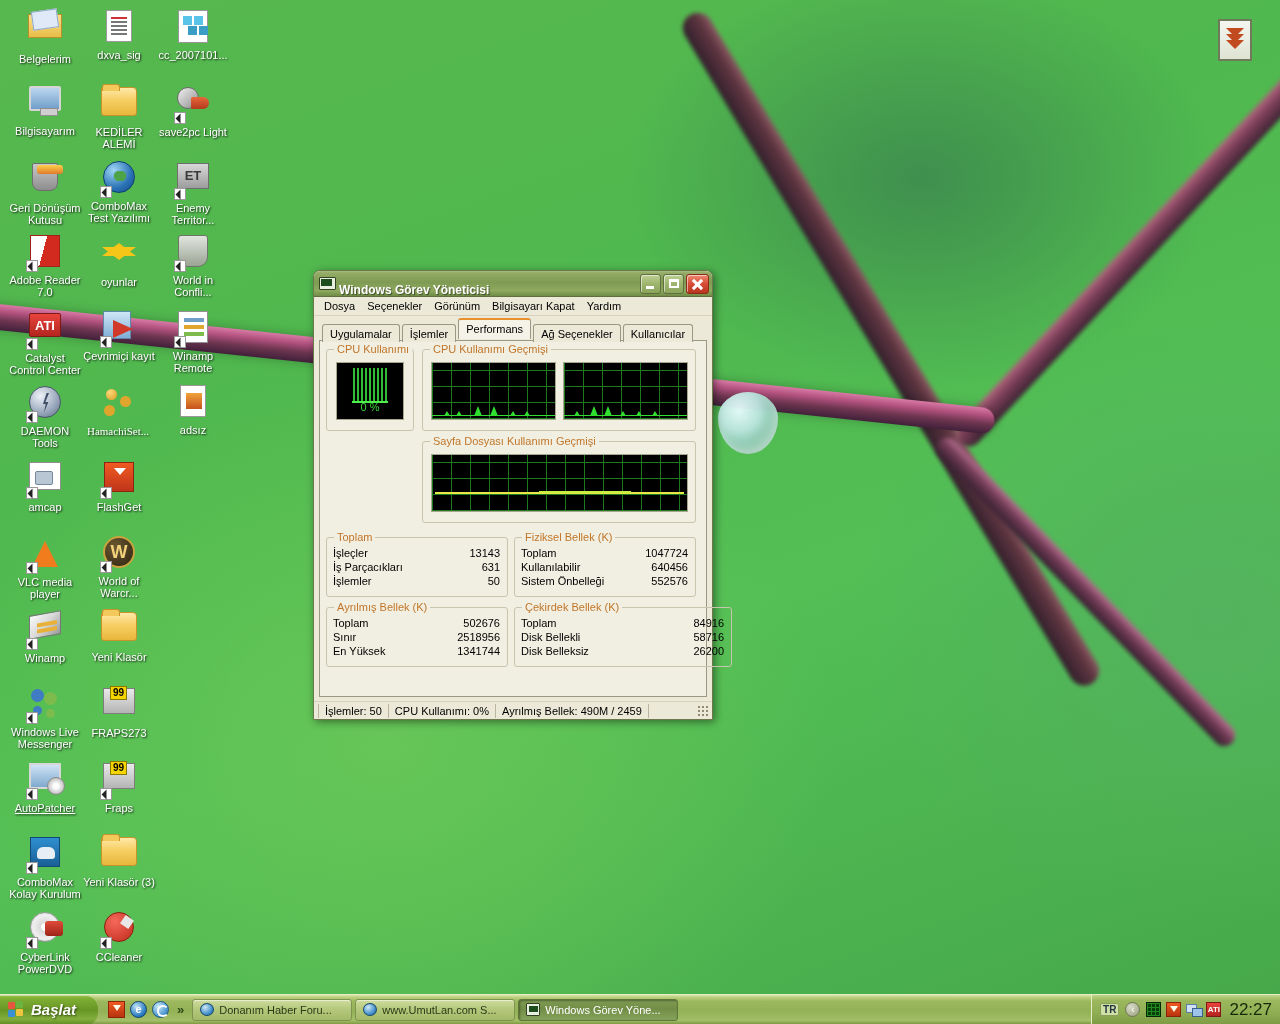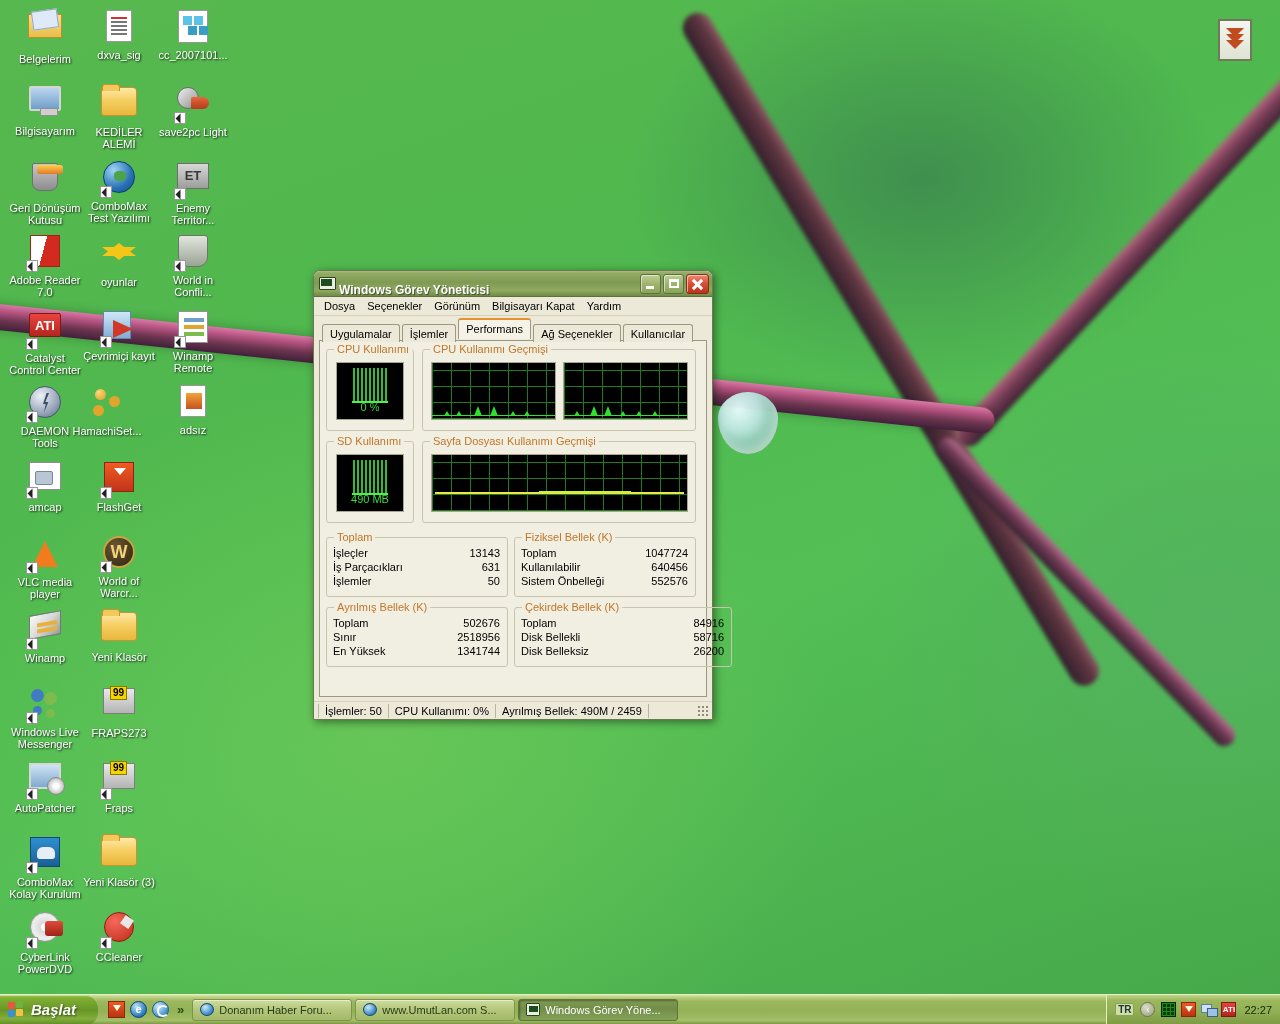--- a/index.html
+++ b/index.html
@@ -420,21 +420,21 @@
                       repeating-linear-gradient(0deg,#1f8a1f 0 1px, transparent 1px 4px); }
   .tr-flashget { background: linear-gradient(180deg,#f05a22,#b8330f); border:1px solid #8b2409; }
   .tr-flashget::after { content:""; position:absolute; left:3px; top:3px;
     border-left:4px solid transparent; border-right:4px solid transparent; border-top:6px solid #ffe; }
   .tr-network::before { content:""; position:absolute; left:0; top:2px; width:9px; height:7px;
     background:#cfe0f5; border:1px solid #5c7fa8; }
   .tr-network::after { content:""; position:absolute; left:6px; top:6px; width:9px; height:7px;
     background:#9ec2e8; border:1px solid #39608c; }
   .tr-ati { background: linear-gradient(180deg,#e8443c,#b3251f); border:1px solid #7d1a16;
     color:#fff; font-size:8px; font-weight:bold; line-height:13px; text-align:center; }
-  #tray .tr-clock { color:#16280a; font-size:11px; padding-left:2px; white-space:nowrap; }
+  #tray .tr-clock { color:#16280a; font-size:17px; padding-left:2px; white-space:nowrap; }
 </style>
 </head>
 <body>
 
 <div id="desktop">
   <div class="branch b2 blur-soft"></div>
   <div class="branch b3 blur-soft"></div>
   <div class="branch b4 blur-soft"></div>
   <div class="branch b1"></div>
   <div class="drop"></div>
@@ -538,21 +538,21 @@
         </span>
         <span class="lbl">Winamp Remote</span>
       </div>
       <div class="dicon" style="left: 8px; top: 383px;">
         <span class="glyph">
           <span class="ic-daemon" style="position: relative; display: block;"></span>
           <span class="shortcut-arrow"></span>
         </span>
         <span class="lbl">DAEMON Tools</span>
       </div>
-      <div class="dicon" style="left: 70px; top: 383px;">
+      <div class="dicon" style="left: 81px; top: 383px; font-family: Liberation Serif, serif;">
         <span class="glyph">
           <span class="ic-dots" style="position: relative; display: block;"></span>
         </span>
         <span class="lbl">HamachiSet...</span>
       </div>
       <div class="dicon" style="left: 156px; top: 383px;">
         <span class="glyph">
           <span class="ic-adsiz" style="position: relative; display: block;"></span>
         </span>
         <span class="lbl">adsız</span>
@@ -604,21 +604,21 @@
           <span class="shortcut-arrow"></span>
         </span>
         <span class="lbl">Windows Live Messenger</span>
       </div>
       <div class="dicon" style="left: 82px; top: 683px;">
         <span class="glyph">
           <span class="ic-fraps" style="position: relative; display: block;"></span>
         </span>
         <span class="lbl">FRAPS273</span>
       </div>
-      <div class="dicon" style="left: 8px; top: 758px;">
+      <div class="dicon" style="left: 8px; top: 758px; text-decoration: underline;">
         <span class="glyph">
           <span class="ic-autopatcher" style="position: relative; display: block;"></span>
           <span class="shortcut-arrow"></span>
         </span>
         <span class="lbl">AutoPatcher</span>
       </div>
       <div class="dicon" style="left: 82px; top: 758px;">
         <span class="glyph">
           <span class="ic-fraps" style="position: relative; display: block;"></span>
           <span class="shortcut-arrow"></span>
@@ -725,28 +725,20 @@
               <div class="spike sm" style="left:10px;"></div>
               <div class="spike" style="left:26px;"></div>
               <div class="spike" style="left:40px;"></div>
               <div class="spike sm" style="left:56px;"></div>
               <div class="spike sm" style="left:72px;"></div>
               <div class="spike sm" style="left:88px;"></div>
             </div>
           </div>
         </div>
 
-        <div class="gbox" style="left:6px; top:100px; width:88px; height:82px;">
-          <span class="legend">SD Kullanımı</span>
-          <div class="graph" style="left:9px; top:12px; width:68px; height:58px;">
-            <div class="meter-bars"></div>
-            <div class="meter-base"></div>
-            <div class="meter-label">490 MB</div>
-          </div>
-        </div>
 
         <div class="gbox" style="left:102px; top:100px; width:274px; height:82px;">
           <span class="legend">Sayfa Dosyası Kullanımı Geçmişi</span>
           <div class="graph" style="left:8px; top:12px; width:257px; height:58px;">
             <div class="grid-v"></div>
             <div class="pf-line"></div>
             <div class="pf-line2"></div>
           </div>
         </div>
 

